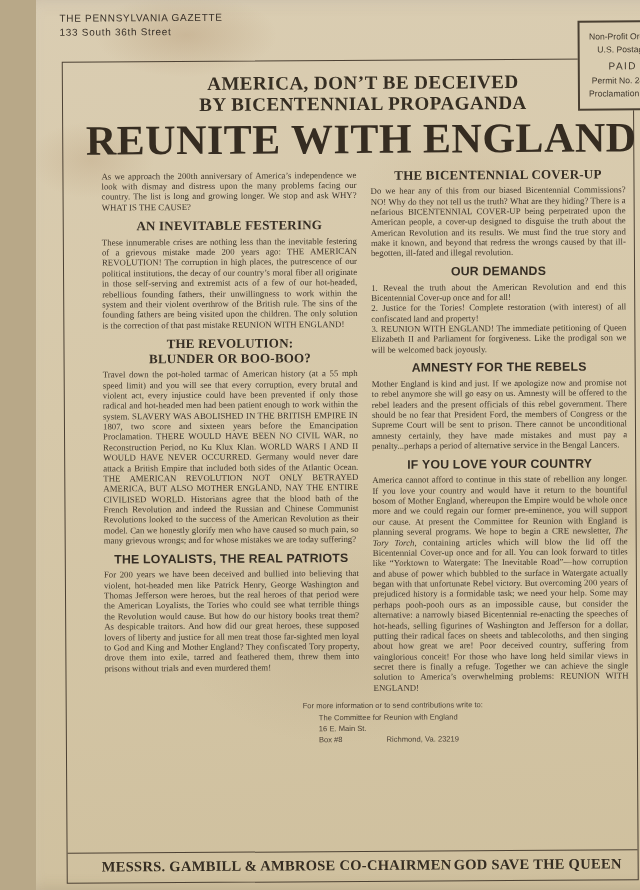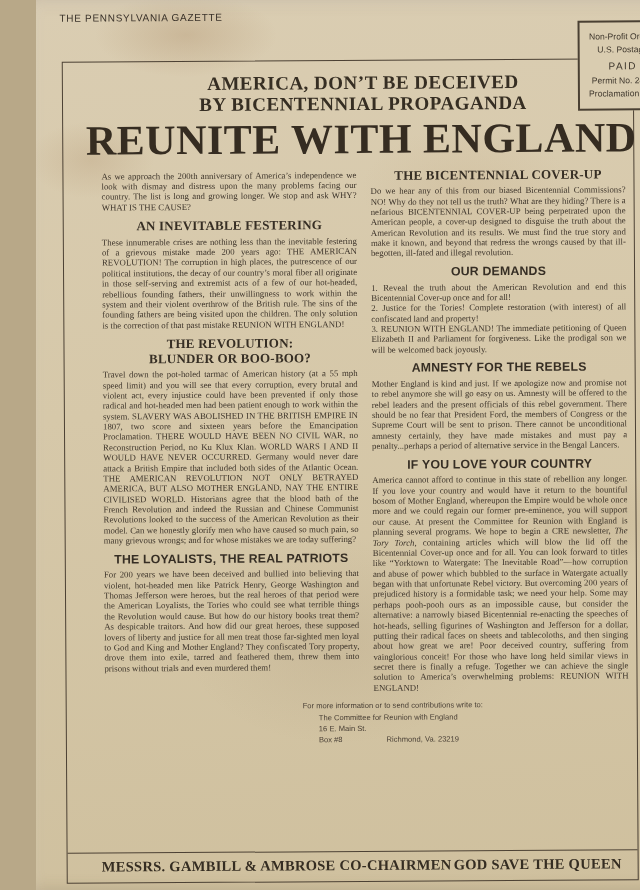--- a/index.html
+++ b/index.html
@@ -60,20 +60,21 @@
     padding:5px 16px 7px 34px; font-weight:700; font-size:14.5px; letter-spacing:.3px; color:#352d22; }
 </style>
 </head>
 <body>
 
 <div class="sheet">
   <div class="tilt">
 
     <div class="sender">
       <div>THE PENNSYLVANIA GAZETTE</div>
+      <div>133 South 36th Street</div>
     </div>
 
     <div class="postage">
       <div class="p-line">Non-Profit Organ.</div>
       <div class="p-line">U.S. Postage</div>
       <div class="p-paid">PAID</div>
       <div class="p-line">Permit No. 2466</div>
       <div class="p-line">Proclamation, Pa.</div>
     </div>
 

